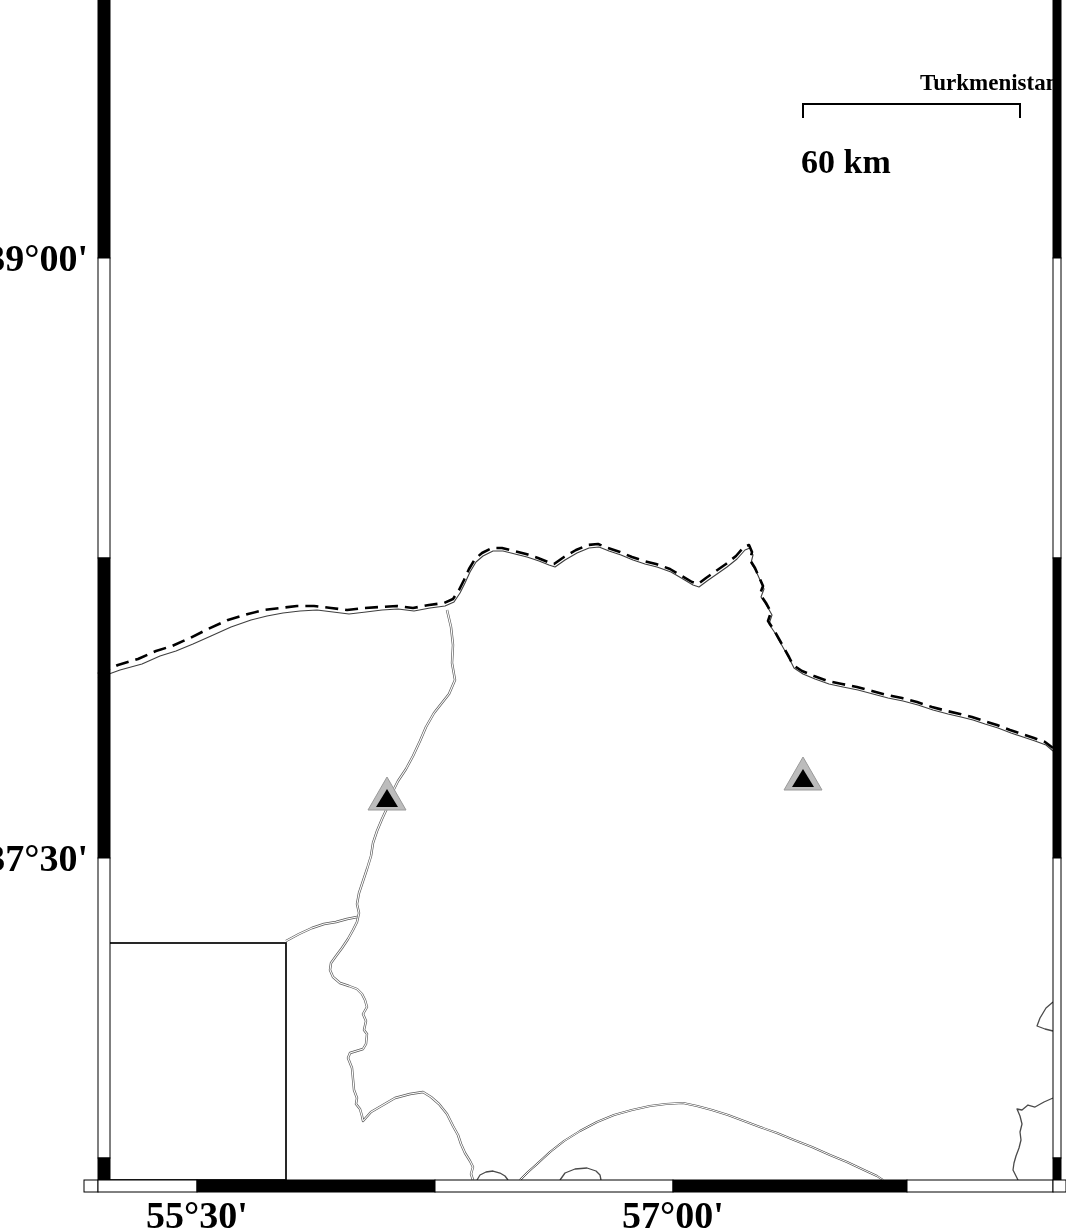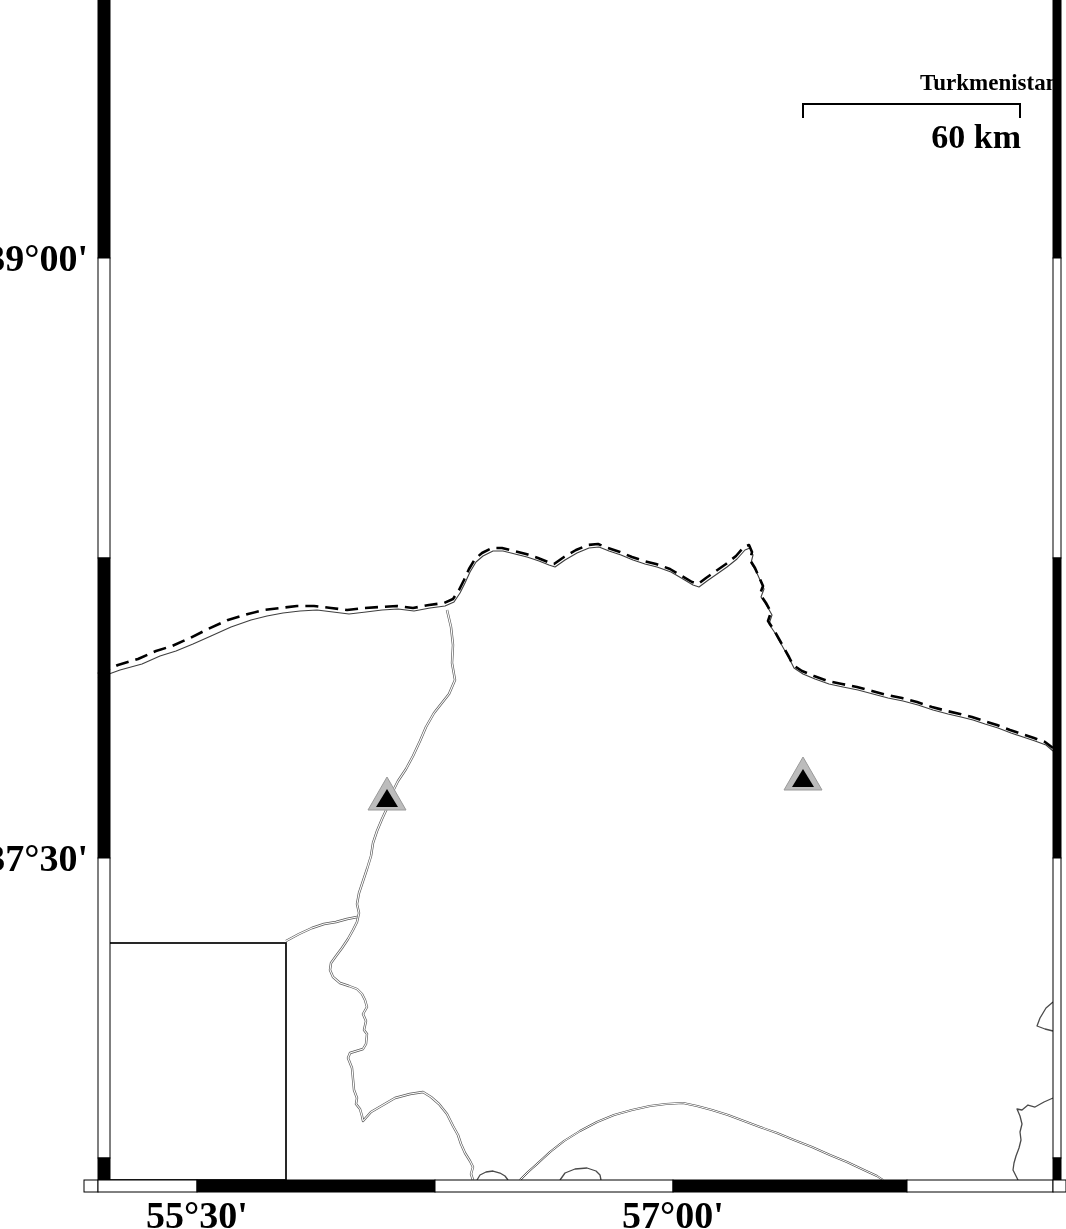--- a/index.html
+++ b/index.html
@@ -27,22 +27,23 @@
     color:#000;
     white-space:nowrap;
     line-height:1;
   }
   .scale-label{
     position:absolute;
     font-weight:700;
     font-size:34px;
     color:#000;
     width:220px;
-    text-align:right;
+    text-align:left;
     line-height:1;
+    margin-top:25px;
   }
   svg{position:absolute;left:0;top:0;}
 </style>
 </head>
 <body>
 
 <div class="canvas">
 
   <svg id="map-svg" width="1066" height="1229" viewBox="0 0 1066 1229">
     <g id="paths-group">

